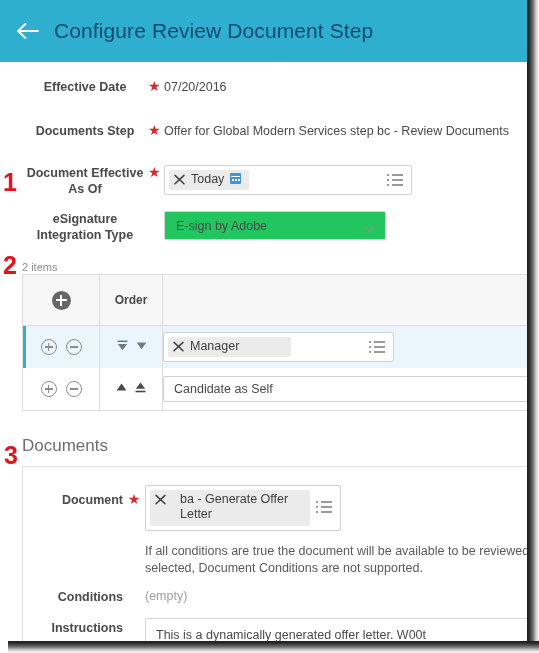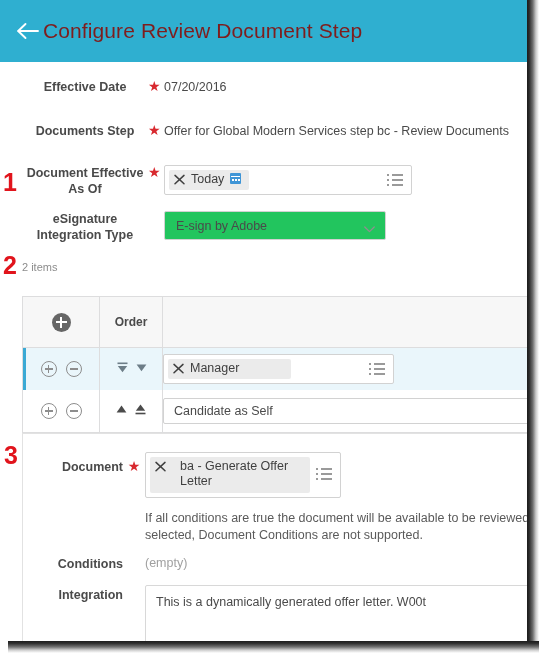--- a/index.html
+++ b/index.html
@@ -74,24 +74,25 @@
     width: 30px;
     height: 30px;
     flex: 0 0 auto;
     display: flex;
     align-items: center;
     justify-content: center;
     cursor: pointer;
   }
   .back-arrow svg { display: block; }
   .page-title {
-    color: #7f1d1d;
+    color: #0c4a6e;
     font-size: 21px;
     font-weight: 400;
     letter-spacing: 0.1px;
+    margin-left: 11px;
     white-space: nowrap;
   }
 
   
   .content {
     position: relative;
     padding: 0;
   }
 
   
@@ -244,21 +245,21 @@
     z-index: 30;
     user-select: none;
   }
 
   
   .items-count {
     padding-left: 22px;
     font-size: 11px;
     color: #8c8c8c;
     margin-top: 18px;
-    margin-bottom: 23px;
+    margin-bottom: 1px;
   }
   .grid-wrap {
     margin-left: 22px;
     border: 1px solid #ddddde;
     border-right: none;
     box-sizing: border-box;
     width: 600px;
   }
   table.grid {
     border-collapse: collapse;
@@ -576,20 +577,21 @@
                 </div>
               </td>
               <td class="cell-pad">
                 <div class="plain-input">Candidate as Self</div>
               </td>
             </tr>
           </tbody>
         </table>
       </div>
 
+      <div class="sec-title">Documents</div>
 
       <div class="doc-panel">
 
         <div class="doc-row">
           <div class="doc-label">Document</div>
           <div class="doc-star">★</div>
           <div class="prompt-box" style="width:196px;min-height:46px;">
             <div class="pill" style="min-height:36px;width:160px;box-sizing:border-box;gap:8px;">
               <span class="x-ico">
                 <svg width="13" height="13" viewBox="0 0 13 13" aria-hidden="true">
@@ -613,21 +615,21 @@
 
         <div class="helper-text">If all conditions are true the document will be available to be reviewed in the selected, Document Conditions are not supported.</div>
 
         <div class="doc-row">
           <div class="doc-label" style="padding-top:0;">Conditions</div>
           <div class="doc-star"></div>
           <div class="empty-val" style="padding-top:0;">(empty)</div>
         </div>
 
         <div class="doc-row" style="margin-top:13px;">
-          <div class="doc-label" style="padding-top:2px;">Integration</div>
+          <div class="doc-label" style="padding-top:2px;">Instructions</div>
           <div class="doc-star"></div>
           <div class="textarea-box">This is a dynamically generated offer letter. W00t</div>
         </div>
 
       </div>
 
     </div>
   </div>
 
   <div class="callout" style="left:3px; top:170px;">1</div>

